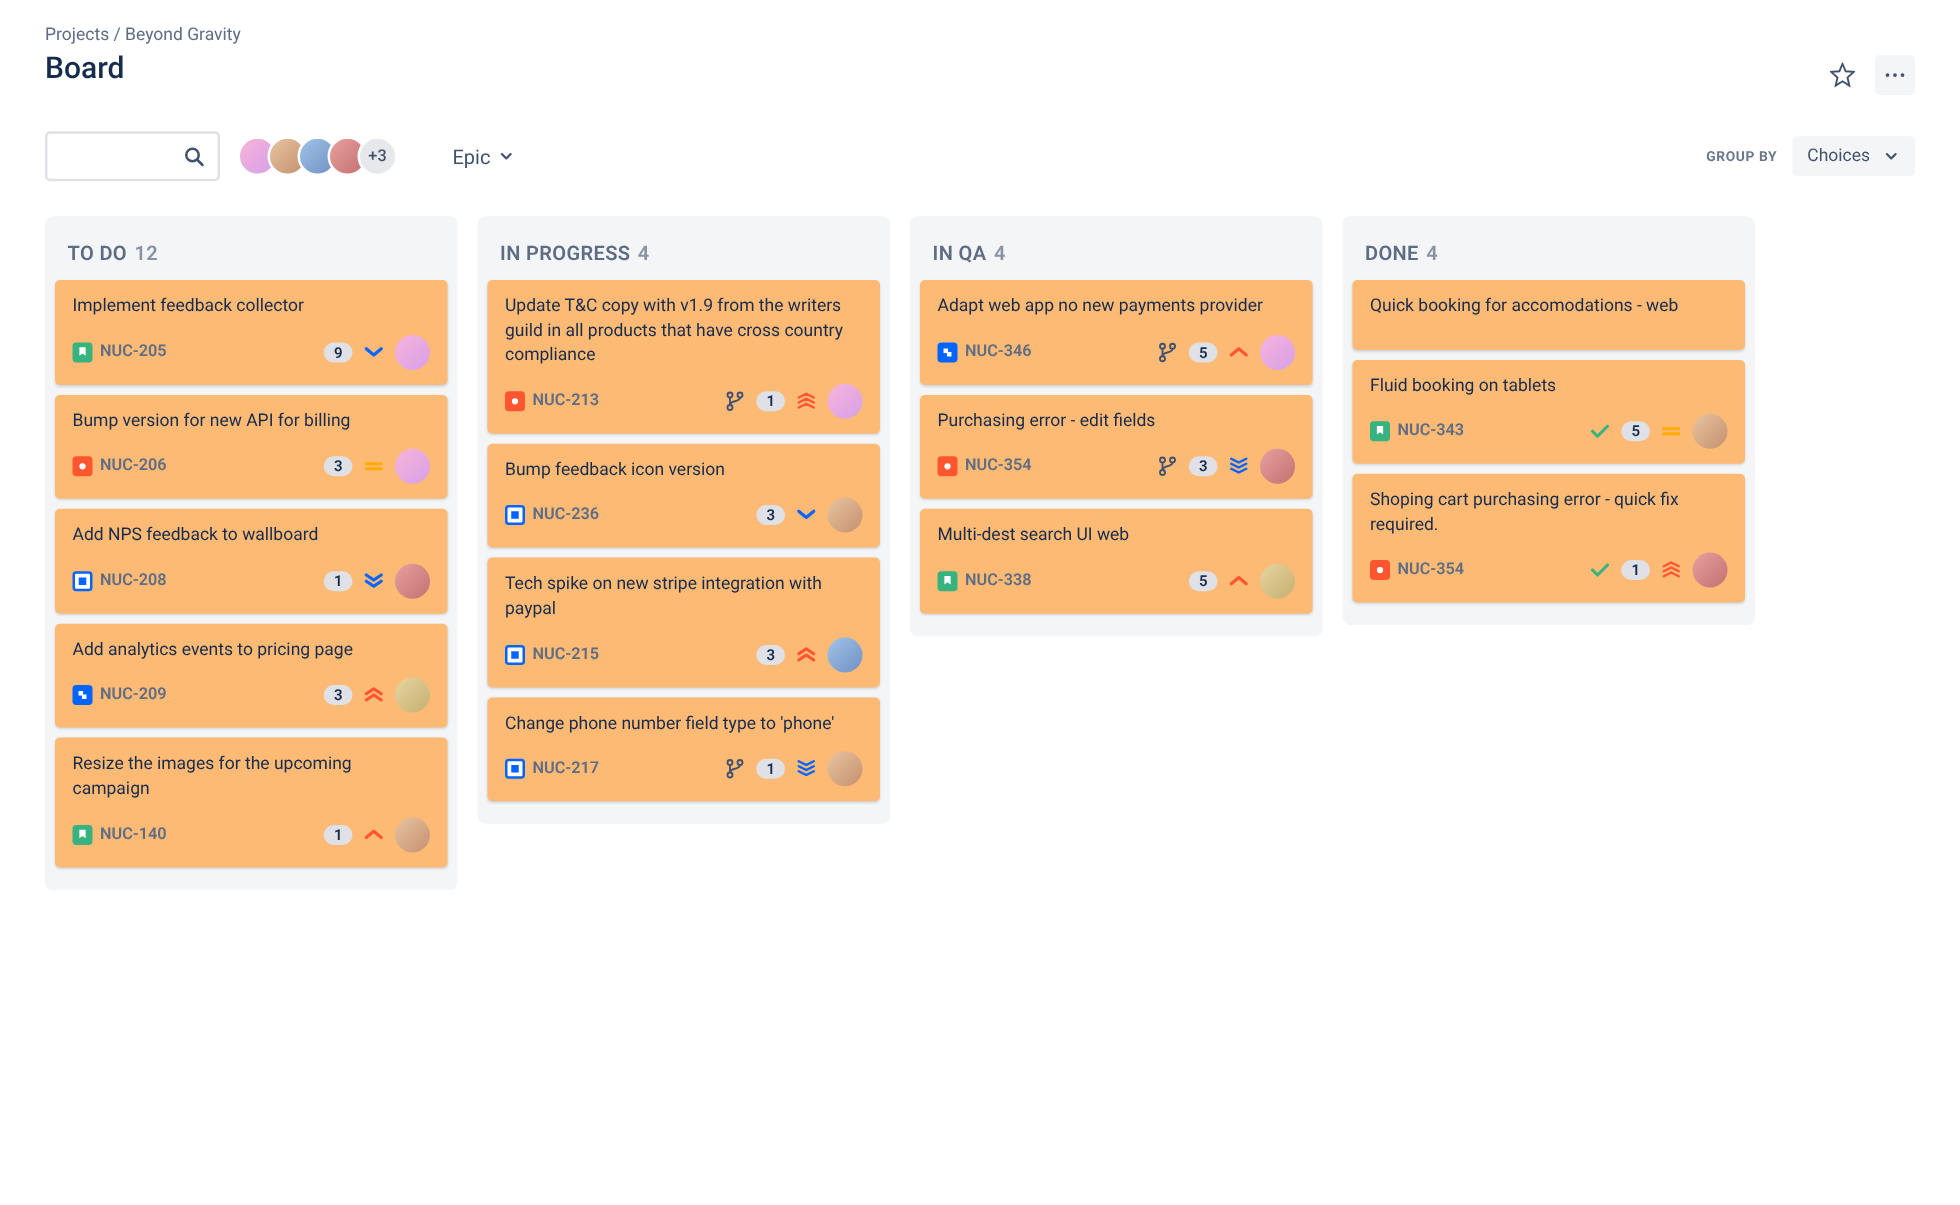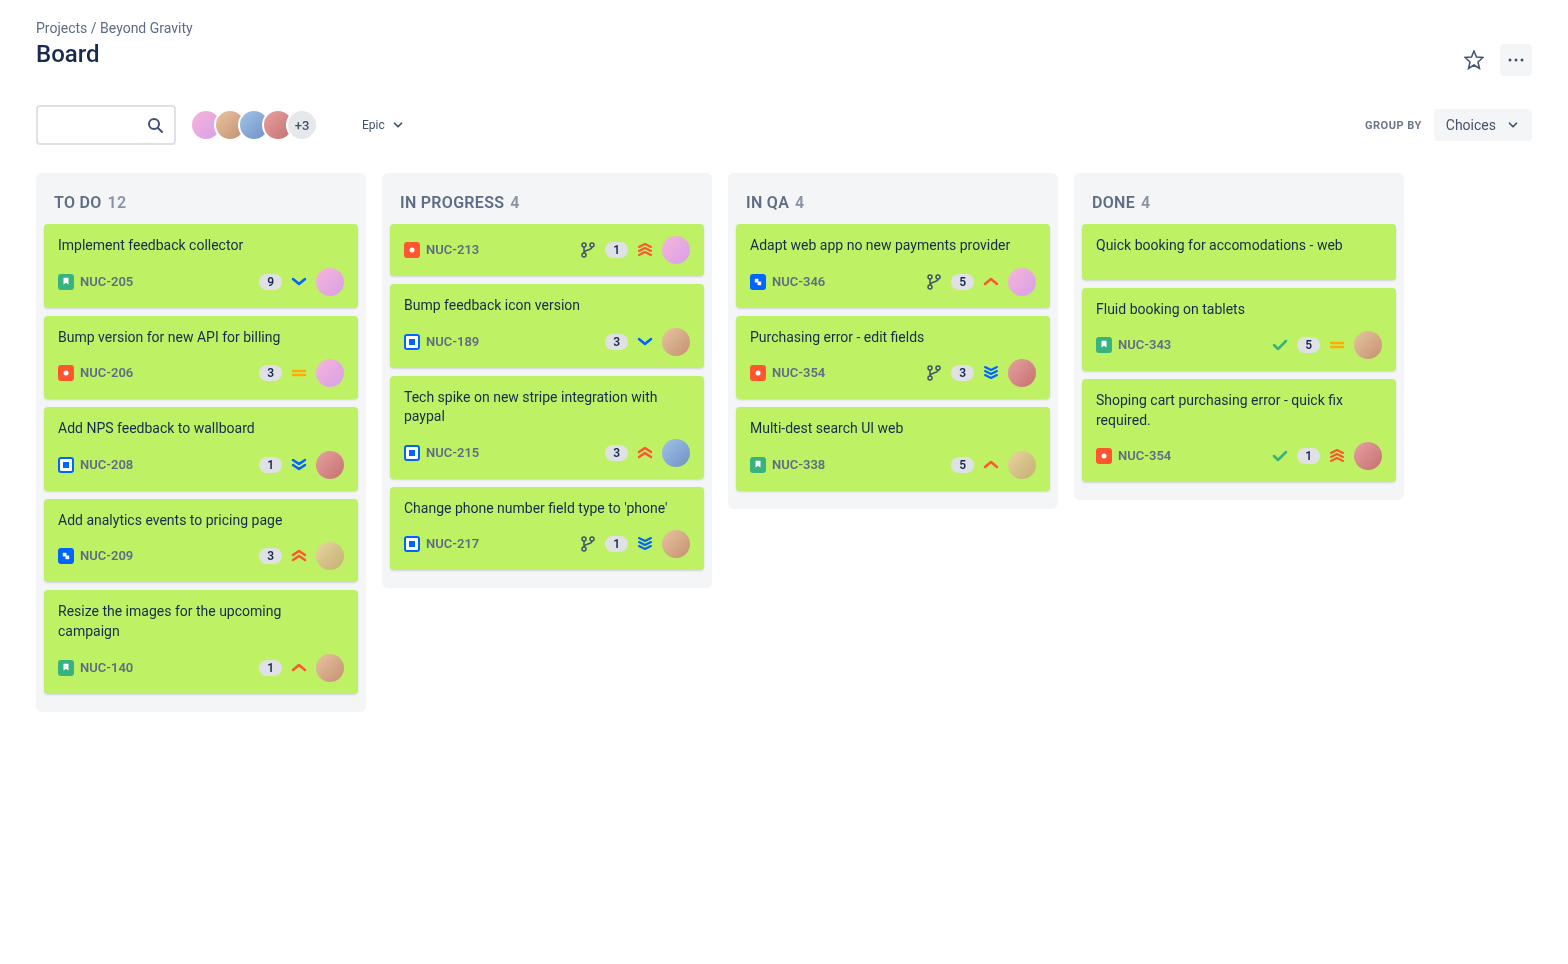--- a/index.html
+++ b/index.html
@@ -15,36 +15,36 @@
 
 .toolbar { display: flex; align-items: center; gap: 14px; margin-bottom: 28px; }
 .search-box { display: flex; align-items: center; border: 2px solid #dfe1e6; border-radius: 4px; width: 140px; height: 40px; padding: 0 10px; justify-content: flex-end; }
 .search-box svg { width: 18px; height: 18px; color: #42526e; }
 
 .avatars { display: flex; align-items: center; }
 .avatar { width: 32px; height: 32px; border-radius: 50%; border: 2px solid #fff; margin-left: -8px; background: #ccc; display: inline-flex; align-items: center; justify-content: center; font-size: 12px; color: #42526e; overflow: hidden; }
 .avatar:first-child { margin-left: 0; }
 .avatar-count { background: #e6e8ec; font-size: 13px; font-weight: 500; }
 
-.epic-dropdown { display: flex; align-items: center; gap: 6px; color: #42526e; font-size: 12px; cursor: pointer; padding: 8px 10px; margin-left: 20px; }
+.epic-dropdown { display: flex; align-items: center; gap: 6px; color: #42526e; font-size: 16px; cursor: pointer; padding: 8px 10px; margin-left: 20px; }
 .spacer { flex: 1; }
 .group-by { display: flex; align-items: center; gap: 12px; }
 .group-by-label { font-size: 11px; font-weight: 700; color: #6b778c; letter-spacing: 0.5px; }
 .group-by-select { display: flex; align-items: center; gap: 10px; background: #f4f5f7; border-radius: 4px; padding: 8px 12px; font-size: 14px; color: #42526e; cursor: pointer; }
 
 .header-actions { position: absolute; top: 44px; right: 36px; display: flex; gap: 10px; align-items: center; }
 .icon-btn { width: 32px; height: 32px; display: flex; align-items: center; justify-content: center; border-radius: 4px; cursor: pointer; color: #42526e; }
 .icon-btn.more { background: #f4f5f7; }
 
 .board { display: flex; gap: 16px; align-items: flex-start; }
 .col { background: #f4f5f7; border-radius: 6px; width: 330px; flex-shrink: 0; padding: 10px 8px; min-height: 200px; }
 .col-header { padding: 10px 10px 12px; font-size: 16px; font-weight: 600; color: #5e6c84; letter-spacing: 0.3px; }
 .col-header .cnt { color: #8993a4; margin-left: 6px; }
 
-.card { background: #bef264; border-radius: 4px; box-shadow: 0 1px 2px rgba(9,30,66,0.15); padding: 12px 14px; margin-bottom: 8px; cursor: pointer; }
+.card { background: #fdba74; border-radius: 4px; box-shadow: 0 1px 2px rgba(9,30,66,0.15); padding: 12px 14px; margin-bottom: 8px; cursor: pointer; }
 .card-title { font-size: 14px; color: #172b4d; line-height: 1.4; margin-bottom: 12px; }
 .card-footer { display: flex; align-items: center; gap: 6px; }
 .card-footer .left { display: flex; align-items: flex-start; gap: 6px; }
 .card-footer .right { margin-left: auto; display: flex; align-items: center; gap: 8px; }
 
 .type-icon { width: 16px; height: 16px; border-radius: 3px; display: inline-flex; align-items: center; justify-content: center; flex-shrink: 0; }
 .type-icon svg { width: 10px; height: 10px; }
 .type-story { background: #36b37e; }
 .type-bug { background: #ff5630; }
 .type-task-blue { background: #fff; border: 2px solid #0065ff; }
@@ -300,20 +300,21 @@
               </svg>
             </span>
             <span class="assignee av-2"></span>
           </div>
       </div>
       </div>
     </div>
     <div class="col">
       <div class="col-header"><span>IN PROGRESS</span><span class="cnt">4</span></div>
       <div class="card">
+      <div class="card-title">Update T&amp;C copy with v1.9 from the writers guild in all products that have cross country compliance</div>
       <div class="card-footer">
         <div class="left">
           <span class="type-icon type-bug">
               <svg viewBox="0 0 12 12">
                 <use href="#i-circle"></use>
               </svg>
             </span>
           <span class="issue-key">NUC-213</span>
         </div>
         <div class="right">
@@ -334,21 +335,21 @@
       </div>
       <div class="card">
       <div class="card-title">Bump feedback icon version</div>
       <div class="card-footer">
         <div class="left">
           <span class="type-icon type-task-blue">
               <svg viewBox="0 0 10 10">
                 <use href="#i-square-in"></use>
               </svg>
             </span>
-          <span class="issue-key">NUC-189</span>
+          <span class="issue-key">NUC-236</span>
         </div>
         <div class="right">
             <span class="pill">3</span>
             <span class="priority">
               <svg viewBox="0 0 18 18">
                 <use href="#p-low"></use>
               </svg>
             </span>
             <span class="assignee av-2"></span>
           </div>

